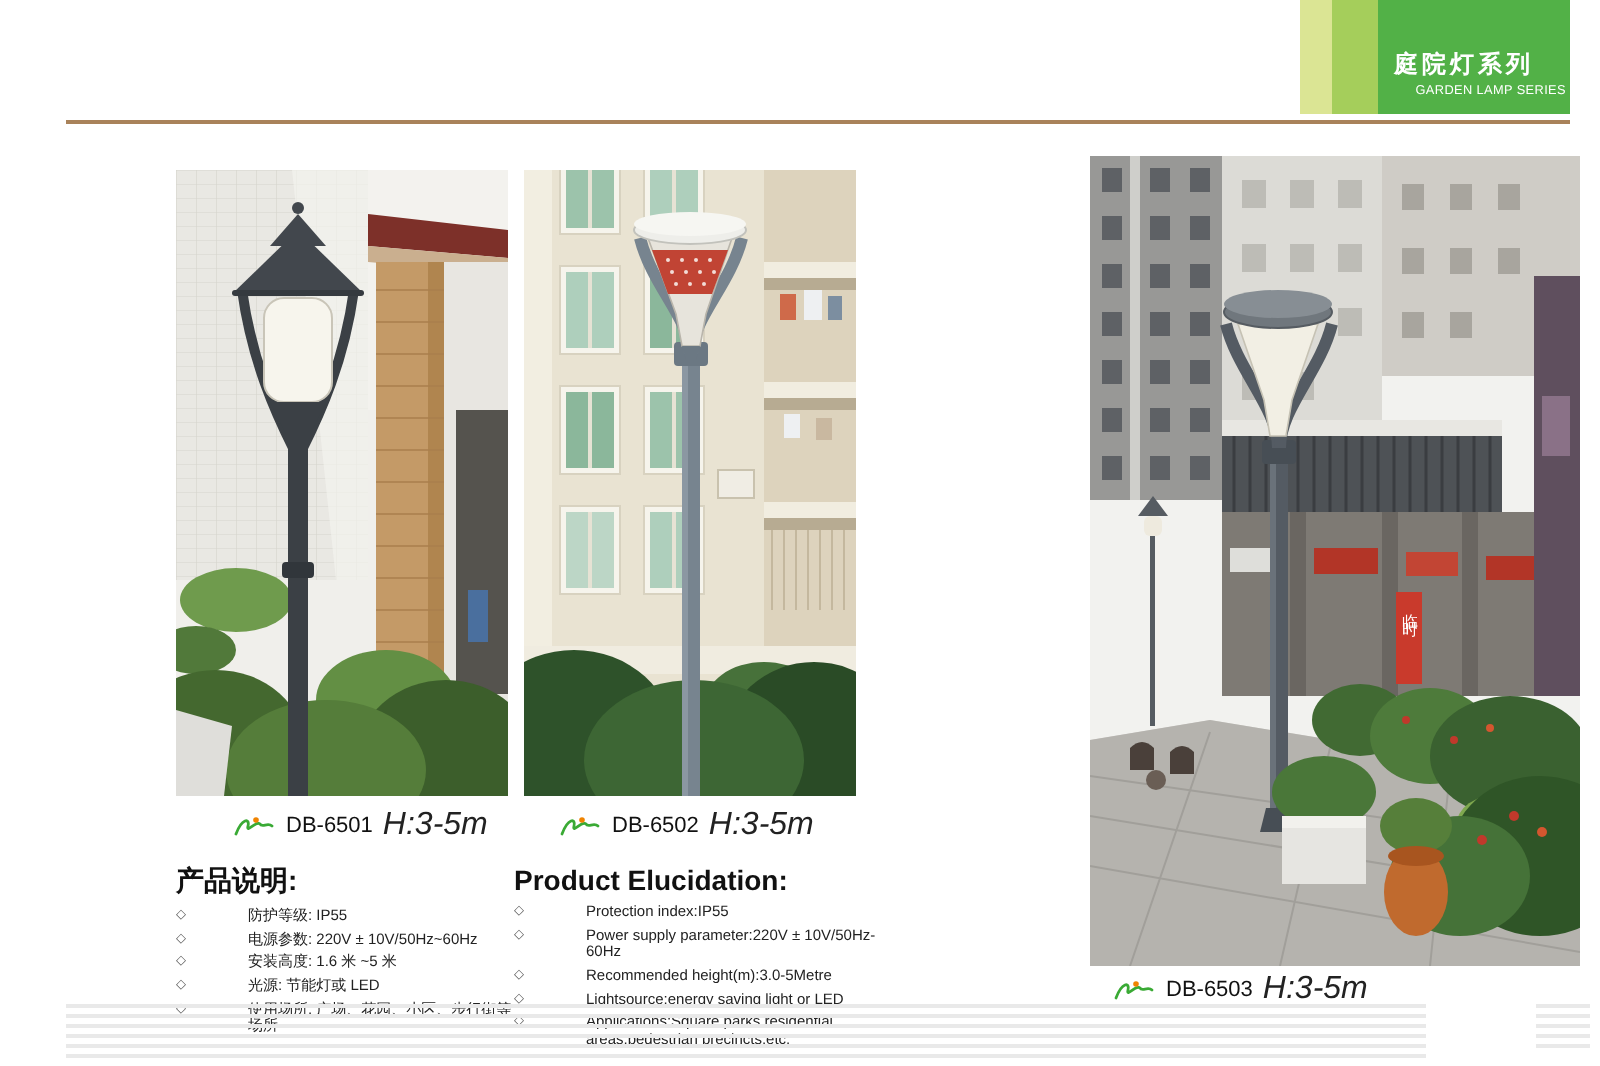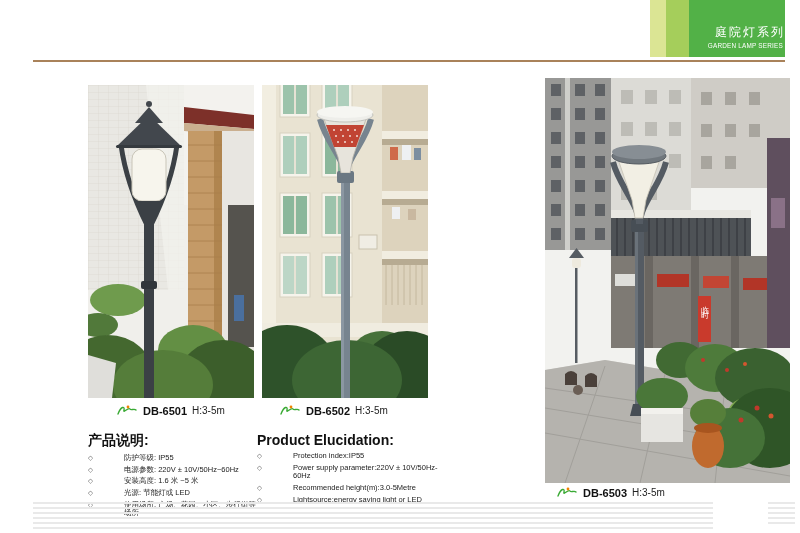--- a/index.html
+++ b/index.html
@@ -5,21 +5,21 @@
   html,body { margin:0; padding:0; background:#fff; }
   .page {
     position:relative; width:800px; height:533px; background:#ffffff;
     font-family:"Liberation Sans", sans-serif; overflow:hidden;
   }
 
   
   .banner-stripe-light { position:absolute; left:650px; top:0; width:16px; height:57px; background:#dbe594; }
   .banner-stripe-mid   { position:absolute; left:666px; top:0; width:23px; height:57px; background:#a5ce5b; }
   .banner-main         { position:absolute; left:689px; top:0; width:96px; height:57px; background:#52b147; color:#fff; }
-  .banner-zh { position:absolute; right:0; top:24px; font-size:12px; font-weight:normal; letter-spacing:2px; white-space:nowrap; }
+  .banner-zh { position:absolute; right:18px; top:24px; font-size:12px; font-weight:bold; letter-spacing:2px; white-space:nowrap; }
   .banner-en { position:absolute; right:2px; top:42px; font-size:6.4px; letter-spacing:0.2px; white-space:nowrap; }
 
   
   .certs { position:absolute; left:181px; top:32px; display:flex; gap:3px; }
   .cert-box { width:24px; height:25px; box-sizing:border-box; border:1.5px solid #8a8a8a; border-radius:3px;
               background:#fff; display:flex; align-items:center; justify-content:center; }
   .cert-ce { font-weight:bold; font-size:10.5px; color:#222; letter-spacing:0.5px; }
   .cert-ip { font-weight:bold; font-size:8px; line-height:8px; text-align:center; color:#222; }
 
   .header-rule { position:absolute; left:33px; top:60px; width:752px; height:2px; background:#a9825a; }
@@ -33,22 +33,22 @@
 
   .shop-sign { position:absolute; left:698px; top:296px; width:13px; height:46px; background:#c93a2c;
                color:#fff; writing-mode:vertical-rl; font-size:8px; line-height:13px; letter-spacing:4px;
                text-align:left; padding-top:4px; box-sizing:border-box; }
 
   
   .prod-label { position:absolute; display:flex; align-items:center; gap:5px; white-space:nowrap; }
   #label1 { left:116px; top:404px; }
   #label2 { left:279px; top:404px; }
   #label3 { left:556px; top:486px; }
-  .model  { font-weight:bold; font-size:11px; color:#111; }
-  .hrange { font-size:10px; color:#222; }
+  .model  { font-weight:normal; font-size:11px; color:#111; }
+  .hrange { font-size:16px; color:#222;font-style:italic; }
 
   
   .spec { position:absolute; color:#222; }
   #specZh { left:88px;  top:432px; width:170px; }
   #specEn { left:257px; top:432px; width:190px; }
   .spec-title { font-weight:bold; font-size:14px; color:#111; margin:0 0 4px 0; }
   .spec ul { list-style:none; margin:0; padding:0; }
   .spec li { font-size:7.5px; line-height:8.5px; margin-bottom:3.2px; display:flex; align-items:flex-start; }
   .spec .bullet { font-size:6.5px; margin-right:3px; color:#555; flex:0 0 auto; }
   .spec .itx { flex:1 1 auto;padding-left:28px; }
@@ -390,20 +390,24 @@
           <span class="itx">Power supply parameter:220V ± 10V/50Hz-60Hz</span>
         </li>
       <li>
           <span class="bullet">◇</span>
           <span class="itx">Recommended height(m):3.0-5Metre</span>
         </li>
       <li>
           <span class="bullet">◇</span>
           <span class="itx">Lightsource:energy saving light or LED</span>
         </li>
+      <li>
+          <span class="bullet">◇</span>
+          <span class="itx">Applications:Square,parks,residential areas,pedestrian precincts,etc.</span>
+        </li>
     </ul>
   </div>
 
   <div class="stripes-left">
     <div class="stripe"></div>
     <div class="stripe"></div>
     <div class="stripe"></div>
     <div class="stripe"></div>
     <div class="stripe"></div>
     <div class="stripe"></div>

